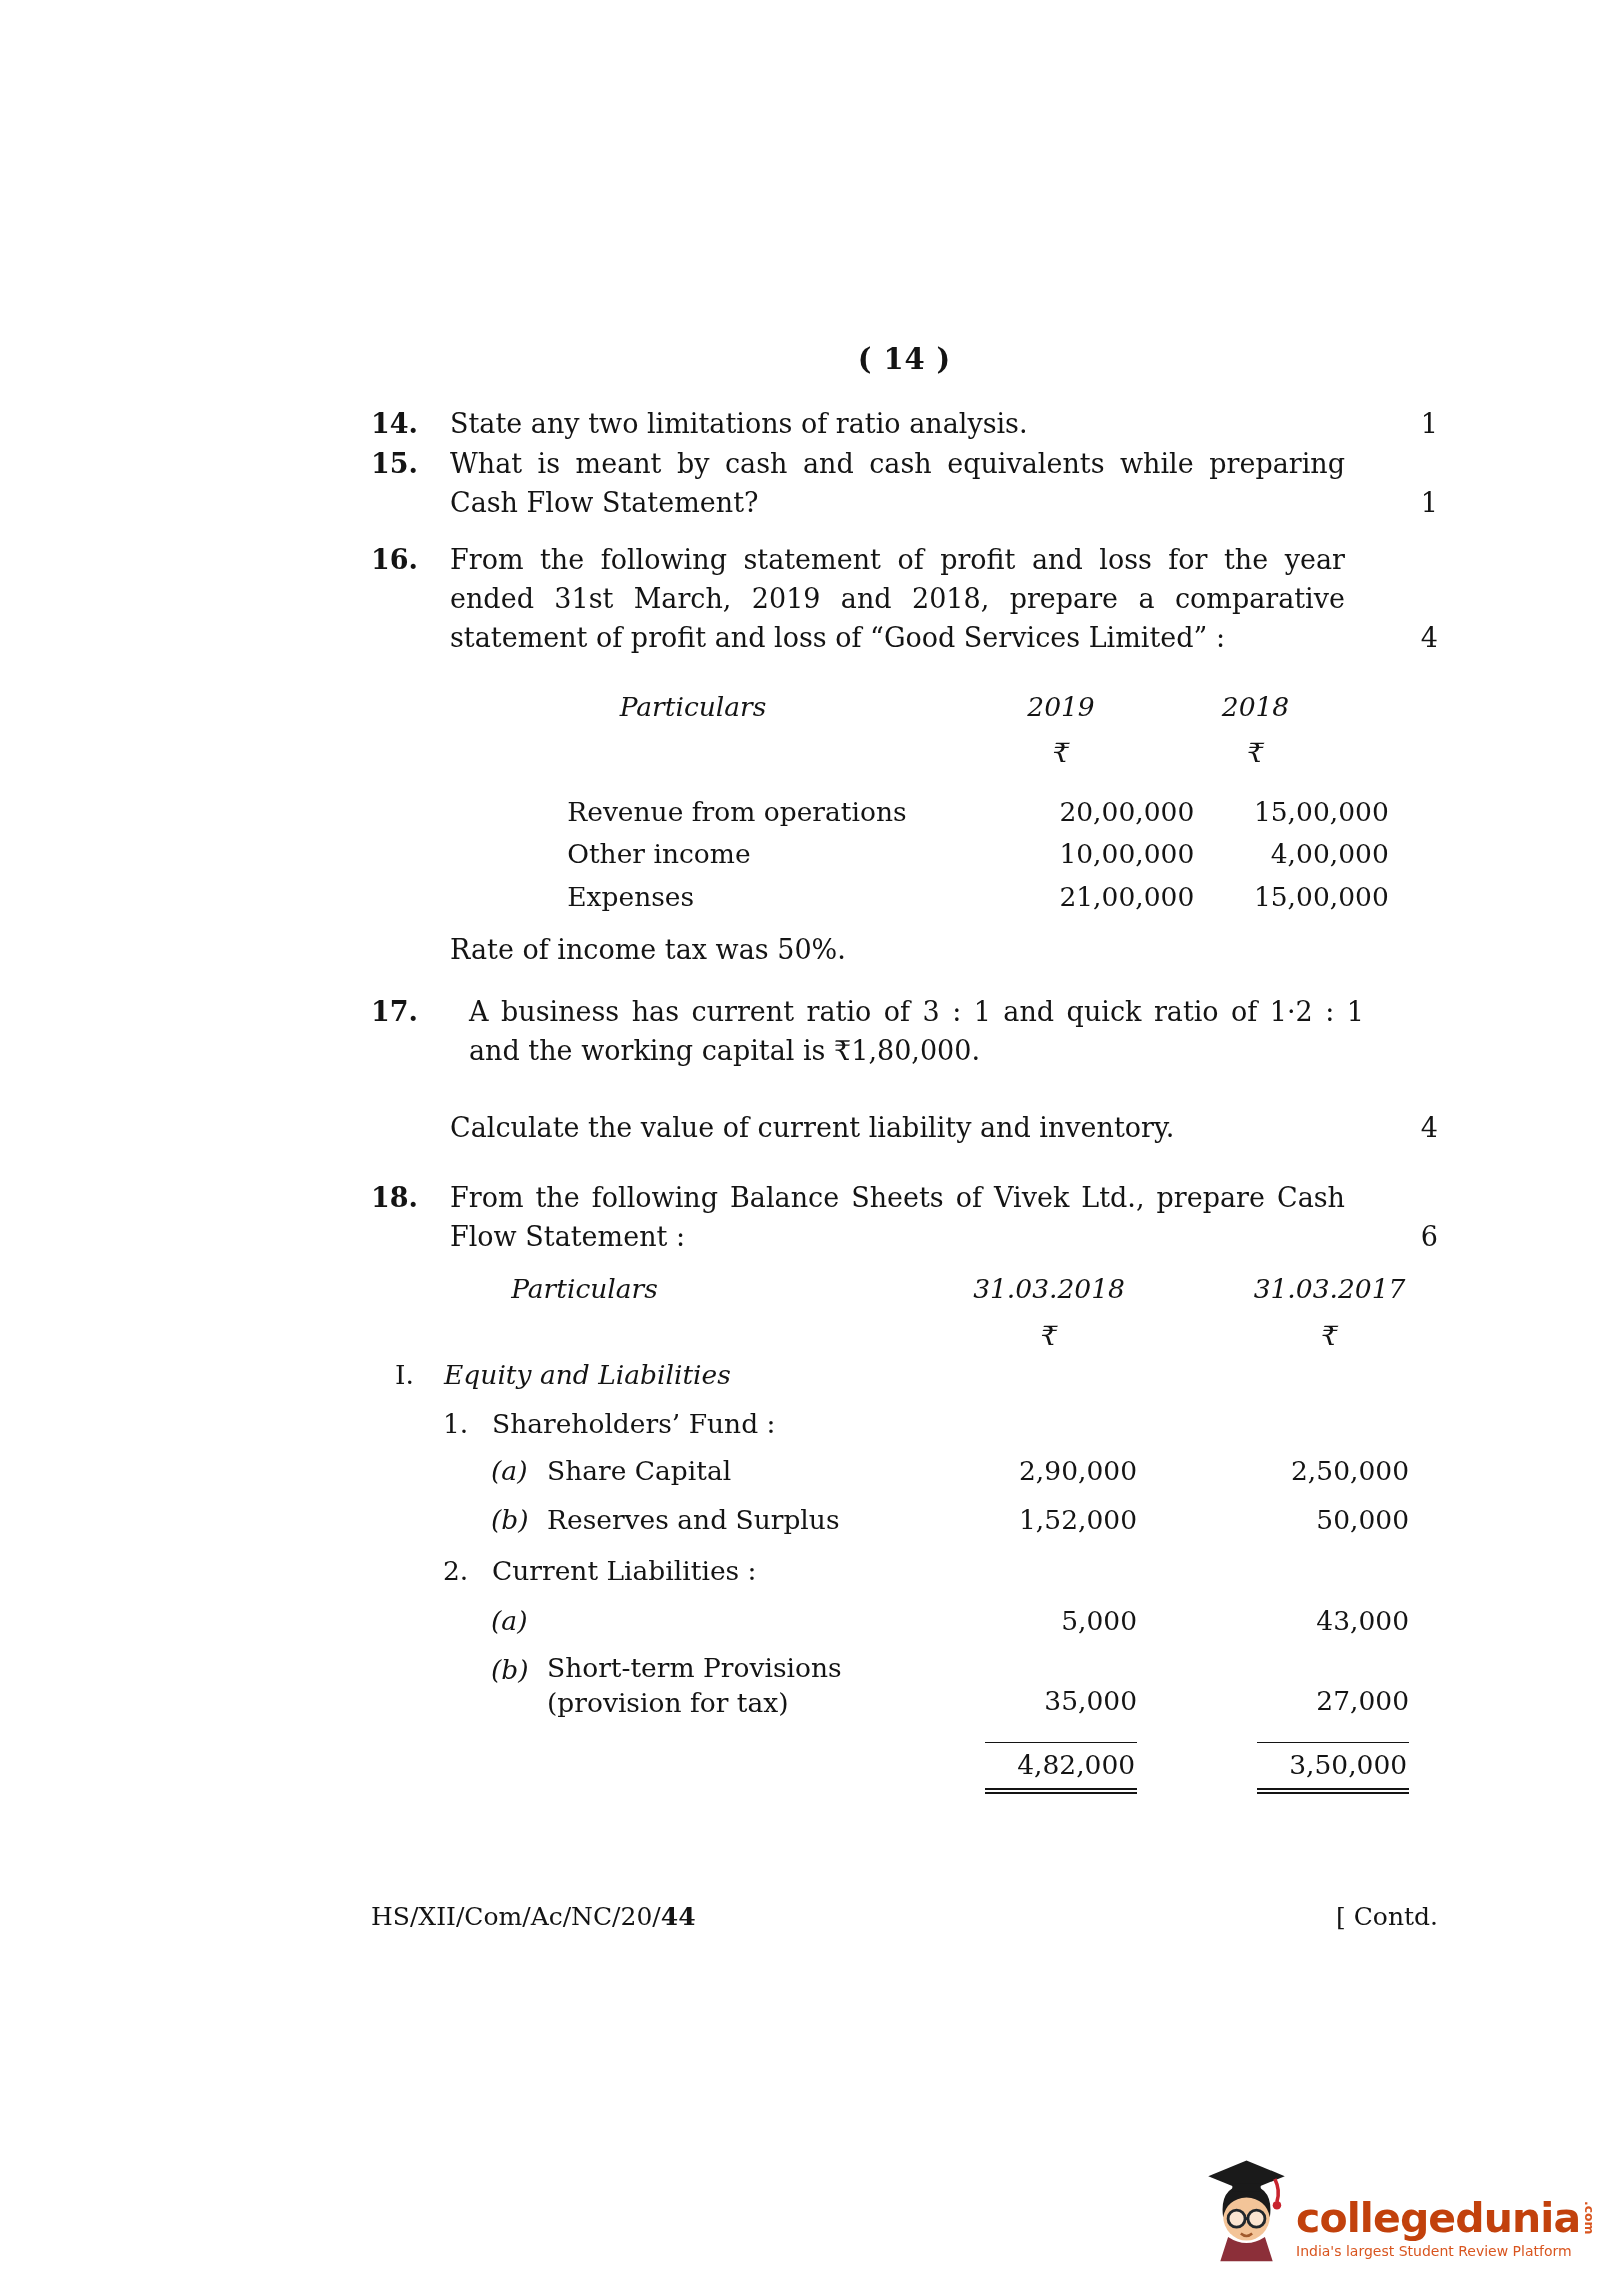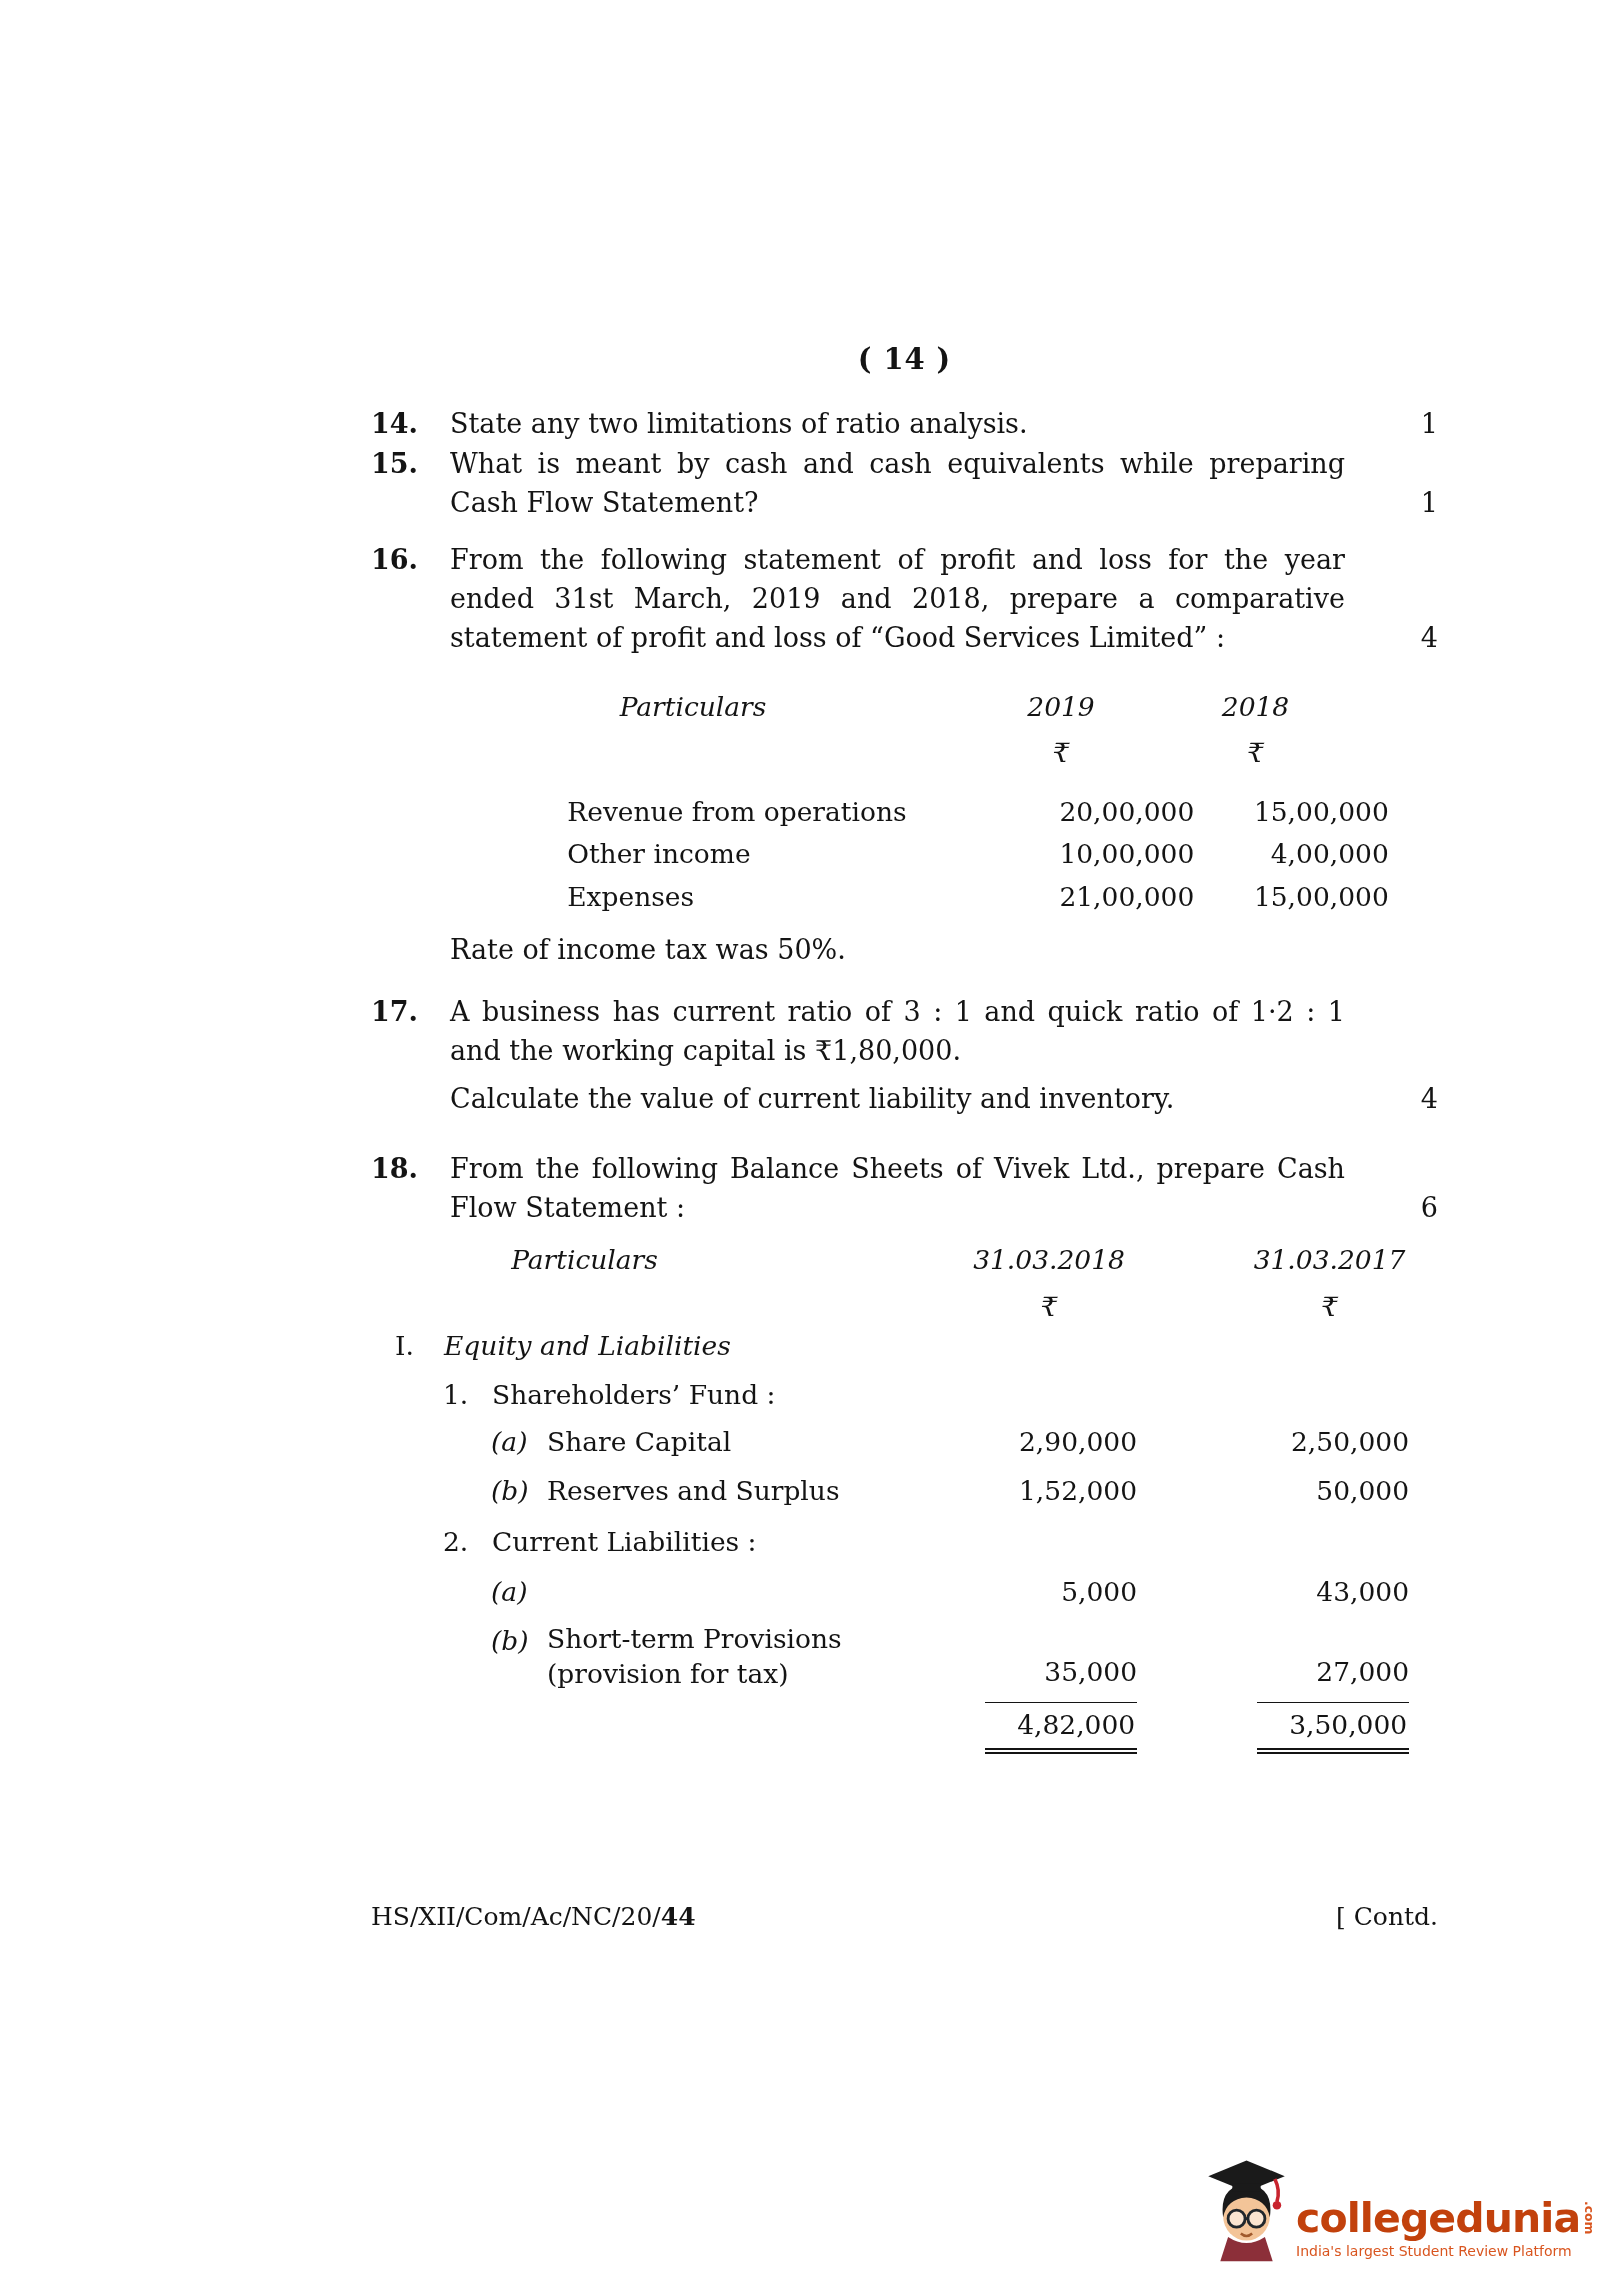--- a/index.html
+++ b/index.html
@@ -34,21 +34,21 @@
   }
   .qmarks {
     flex: 1;
     text-align: right;
     font-size: 27px;
     line-height: 39px;
     align-self: flex-end;
   }
   .mb15 { margin-bottom: 1px; }
   .mb20 { margin-bottom: 17.6px; }
-  .mb26 { margin-bottom: 9px; }
+  .mb26 { margin-bottom: 38px; gap: 19px; }
   .mb35 { margin-bottom: 31px; }
 
   .it { font-style: italic; }
 
   
   .t16 { margin-left: 147px; margin-top: 30px; font-size: 26.5px; }
   .t16 .trow { display: flex; line-height: 39px; }
   .t16 .c-label { width: 459px; }
   .t16 .c-v1 { width: 168px; text-align: right; }
   .t16 .c-v2 { width: 168px; margin-left: 26.5px; text-align: right; }
@@ -74,21 +74,21 @@
   .t18 .lvl2 .pfx { flex: 0 0 56px; font-style: italic; }
   .t18 .lvl1 .c-label { padding-left: 48px; }
   .t18 .lvl2 .c-label { padding-left: 96px; }
   .t18 .lbl { flex: 1; }
   .t18 .mb12 { margin-bottom: 10.6px; }
   .t18 .mb9  { margin-bottom: 8px; }
   .t18 .mb11 { margin-bottom: 9.7px; }
   .t18 .mb13 { margin-bottom: 11.5px; }
   .t18 .two-line div { line-height: 35px; }
   .t18 .valign-bottom { align-items: flex-end; }
-  .t18 .total { margin-top: 11px; }
+  .t18 .total { margin-top: 22px; }
   .t18 .tot {
     display: inline-block;
     min-width: 152px;
     text-align: right;
     border-top: 1.8px solid #141414;
     border-bottom: 6.2px double #141414;
     padding: 2.6px 1.8px 3.5px 1.8px;
   }
 
   

